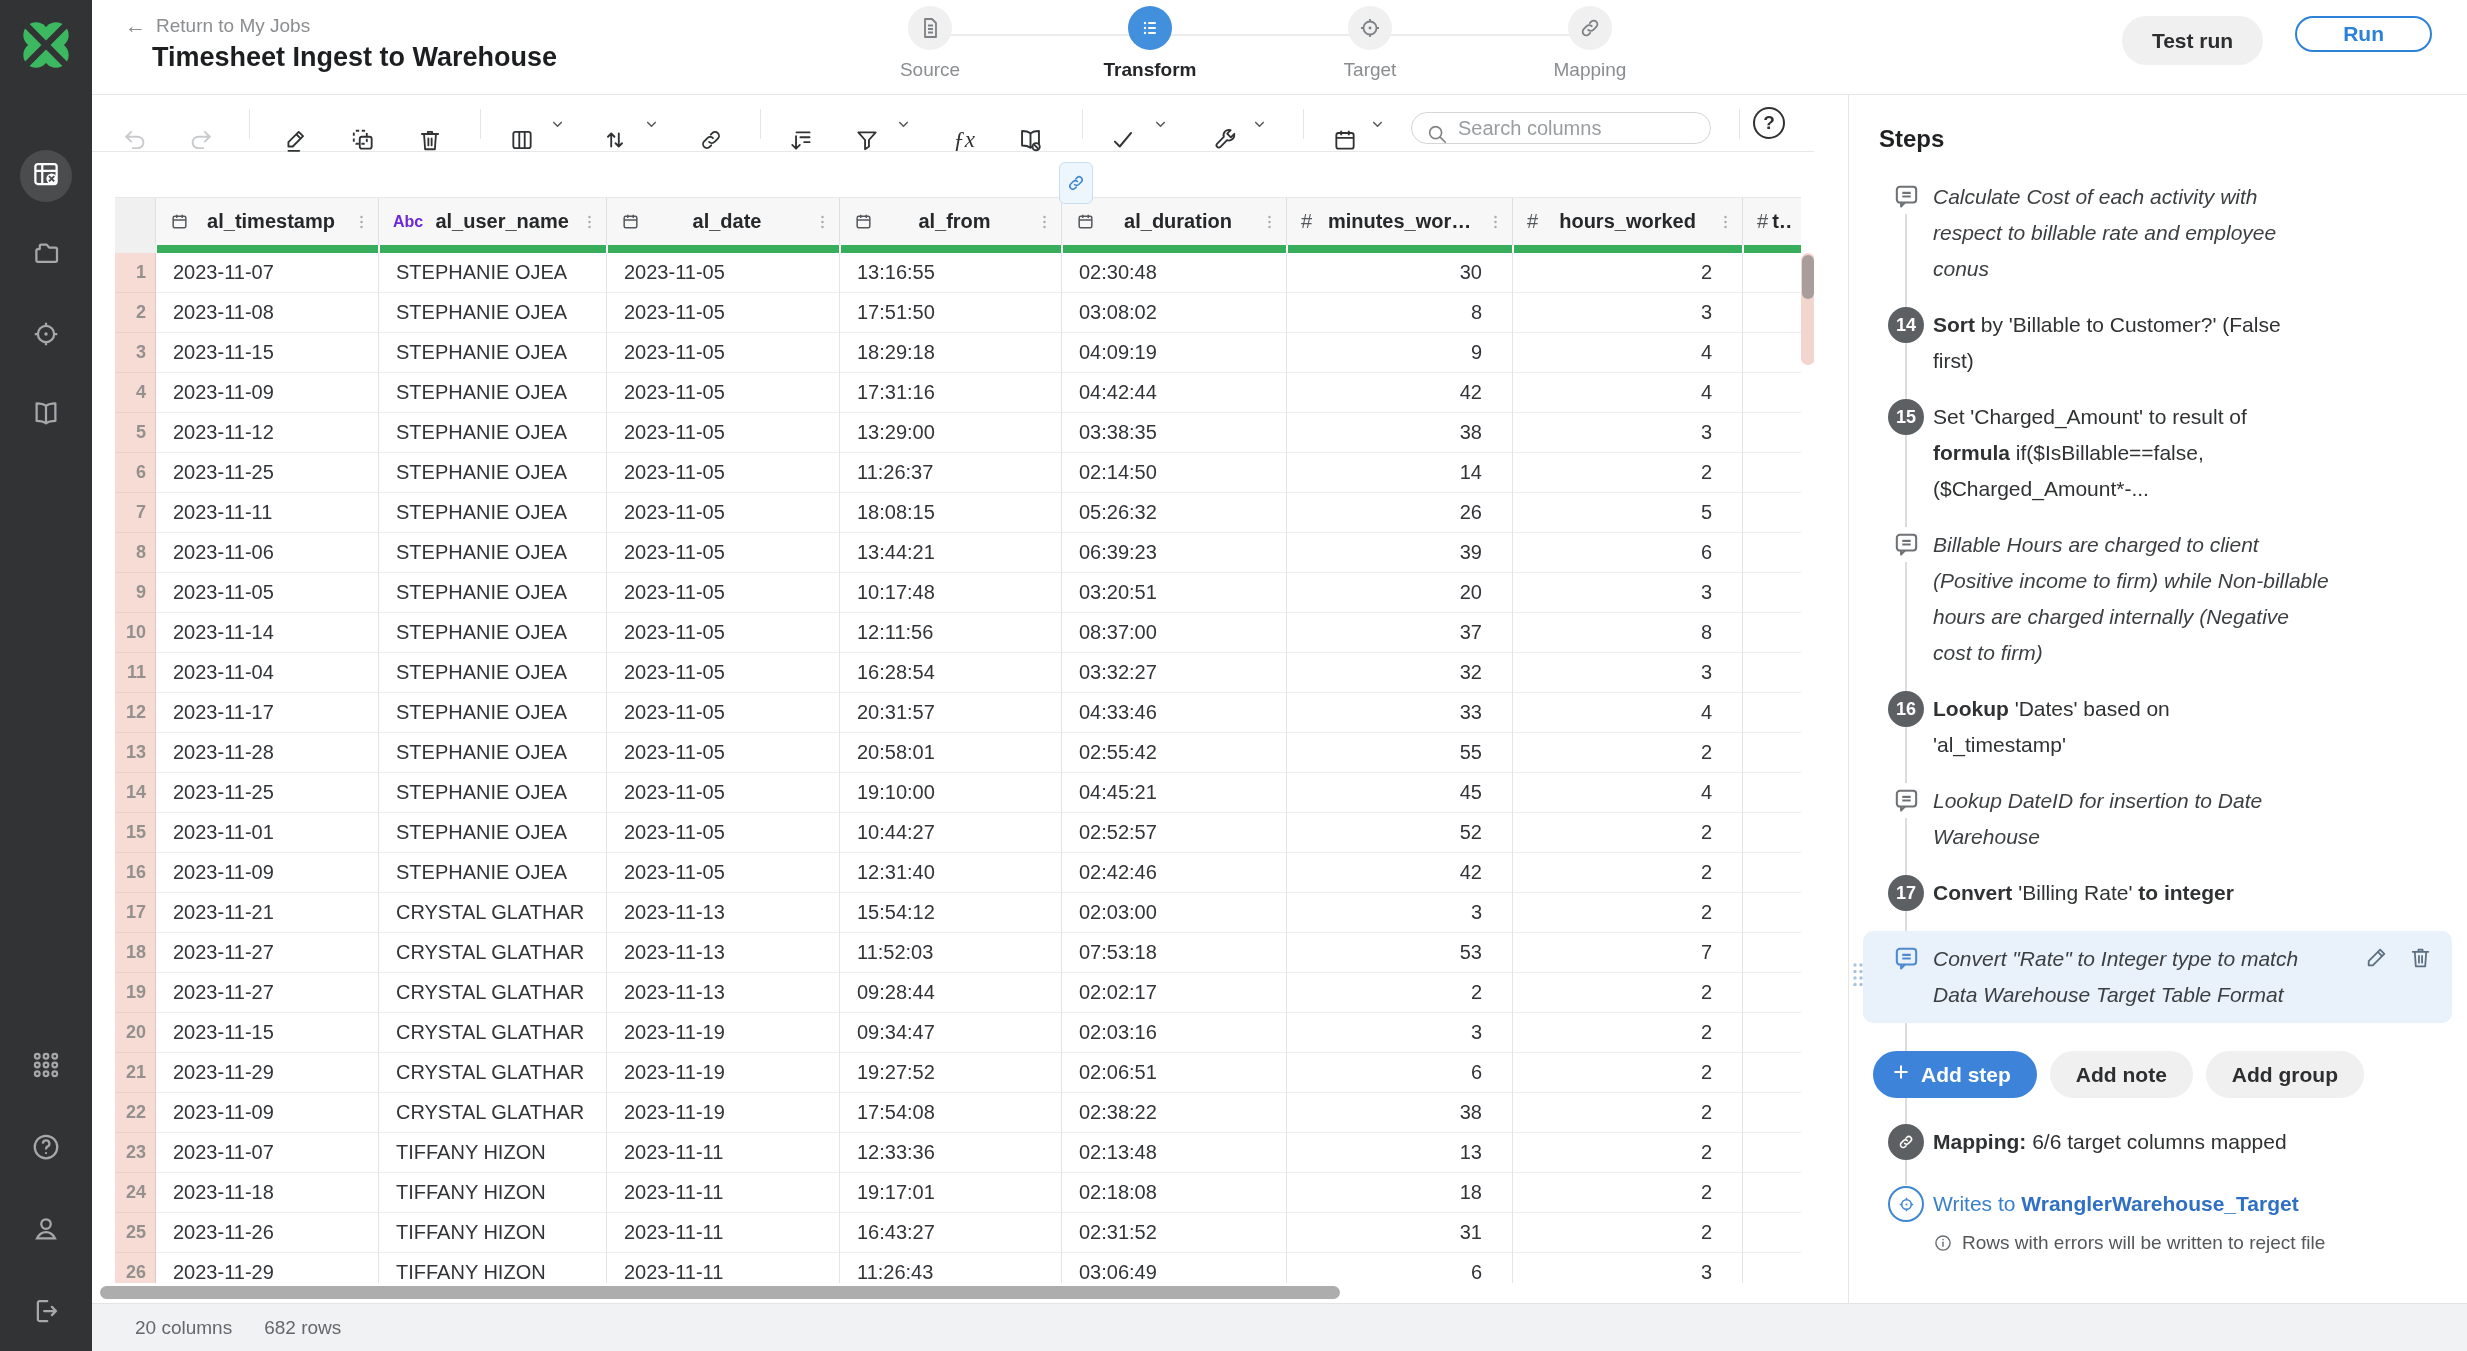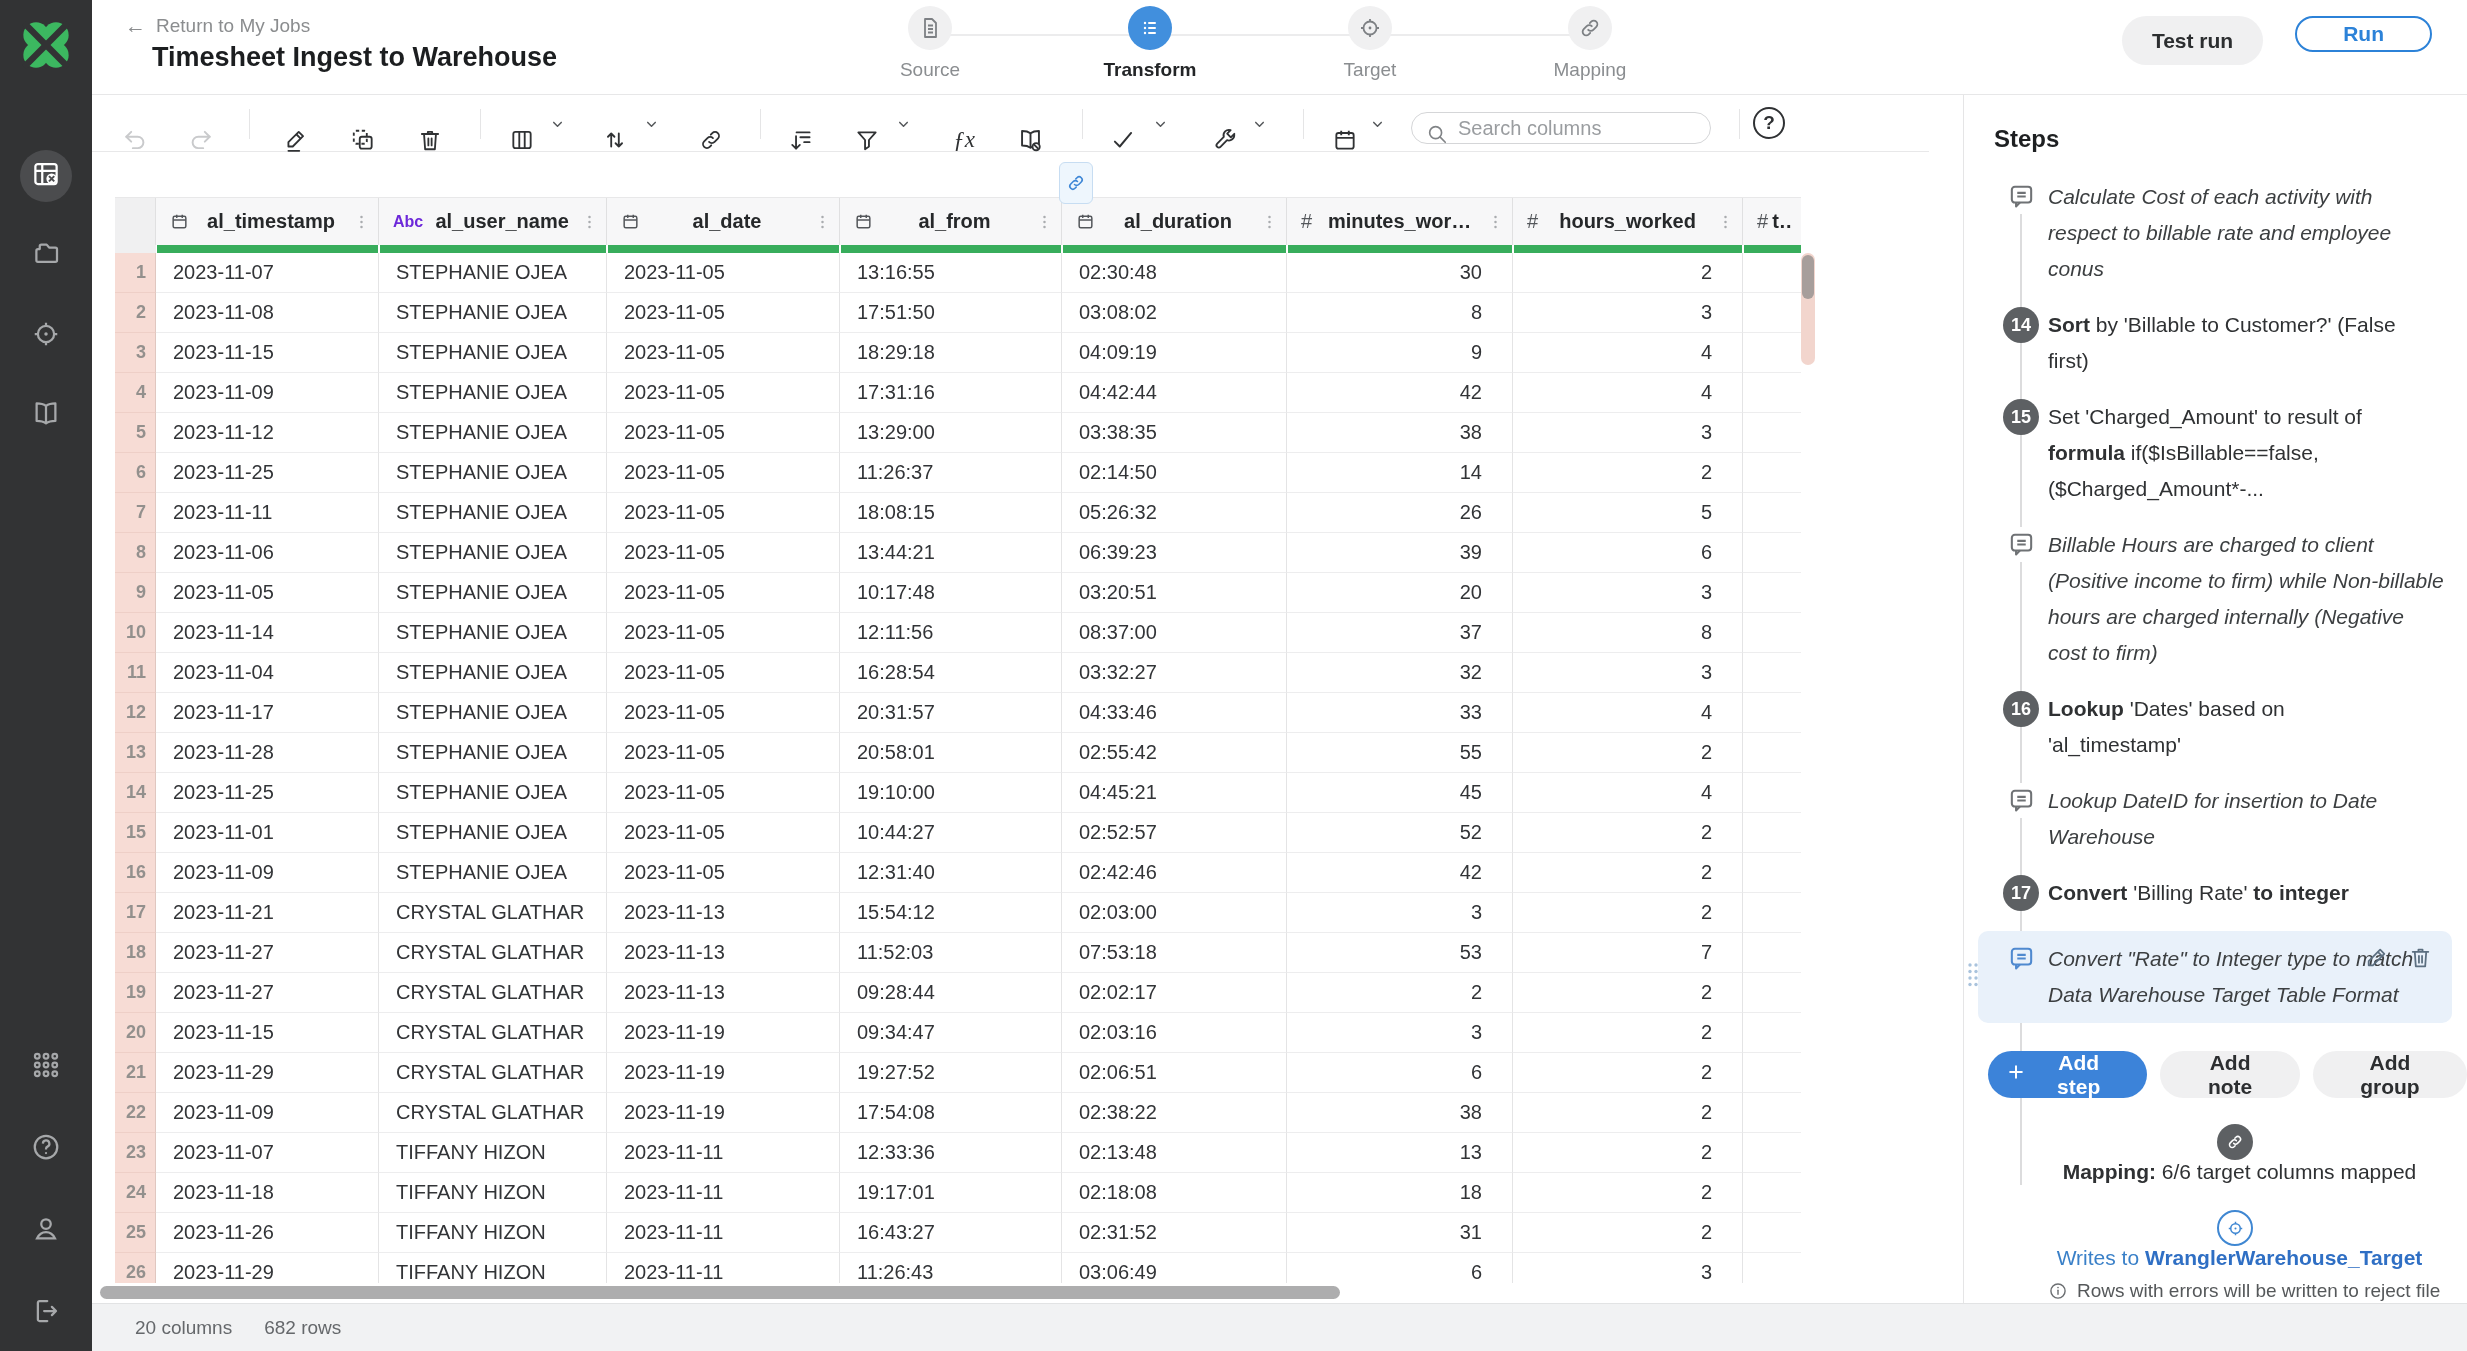--- a/index.html
+++ b/index.html
@@ -75,21 +75,21 @@
   .cell.num { text-align:right; padding-right:30px; padding-left:0; }
   .gut { height:40px; line-height:39px; background:#f7dcd5; border-bottom:1px solid #eecfc7; border-right:1px solid #e0c7c0; text-align:right; padding-right:9px; font-size:18px; font-weight:700; color:#93908d; }
 
   
   .vscroll-track { position:absolute; left:1709px; top:158px; width:14px; height:112px; background:#f2d5cd; border-radius:7px; }
   .vscroll-thumb { position:absolute; left:1710px; top:160px; width:12px; height:44px; background:#a79e9b; border-radius:6px; cursor:pointer; }
   .hscroll { position:absolute; left:0; right:0; top:1188px; height:20px; background:#fff; }
   .hthumb { position:absolute; left:8px; top:3px; width:1240px; height:13px; border-radius:7px; background:#adadae; cursor:pointer; }
 
   
-  .steps-panel { width:504px; flex-shrink:0; border-left:1px solid #e5e5e6; background:#fff; position:relative; overflow:hidden;margin-left:34px; }
+  .steps-panel { width:619px; flex-shrink:0; border-left:1px solid #e5e5e6; background:#fff; position:relative; overflow:hidden;margin-left:34px; }
   .steps-title { margin:30px 0 26px 30px; font-size:24px; font-weight:700; color:#1e2022; }
   .timeline { position:absolute; left:56px; top:100px; width:2px; height:990px; background:#dcdcdd; }
   .step-item { display:flex; margin-bottom:20px; position:relative; }
   .sg { width:36px; margin-left:39px; display:flex; justify-content:center; align-items:flex-start; flex-shrink:0; position:relative; z-index:1; }
   .numcircle { width:36px; height:36px; border-radius:50%; background:#5d6063; color:#fff; font-size:18px; font-weight:700; display:flex; align-items:center; justify-content:center; }
   .bubble-wrap { background:#fff; padding:3px 0; color:#6f7275; display:flex; }
   .step-text { margin-left:9px; font-size:21px; line-height:36px; color:#2f3133; white-space:nowrap; }
   .step-item.note .step-text { font-style:italic; color:#3c3f41; }
   .b { font-weight:700; }
   .sel-wrap { position:relative; margin:0 15px 20px 14px; background:#e9f1fa; border-radius:10px; padding:10px 0; }
@@ -97,21 +97,21 @@
   .sel-wrap .sg { margin-left:25px; }
   .sel-wrap .bubble-wrap { background:#e9f1fa; color:#4f89cf; }
   .sel-wrap .step-text { color:#4284c9; font-style:italic; }
   .drag-dots { position:absolute; left:-13px; top:50%; transform:translateY(-50%); color:#a9c3dd; cursor:grab; }
   .sel-act { position:absolute; top:14px; width:26px; height:26px; color:#5c6f80; cursor:pointer; }
   .sel-act.edit { right:62px; }
   .sel-act.del { right:18px; }
   .steps-actions { display:flex; gap:13px; margin:28px 0 0 24px; position:relative; z-index:1; }
   .btn-addstep { height:47px; padding:0 26px 0 18px; border:none; border-radius:24px; background:#3c83d9; color:#fff; font-family:inherit; font-size:21px; font-weight:700; display:flex; align-items:center; gap:10px; cursor:pointer; }
   .btn-gray { height:47px; padding:0 26px; border:none; border-radius:24px; background:#f0f0f1; color:#2c2e30; font-family:inherit; font-size:21px; font-weight:700; cursor:pointer; }
-  .m-row { display:flex; align-items:center; margin:26px 0 0 39px; position:relative; z-index:1;flex-direction:column; }
+  .m-row { display:flex; align-items:center; margin:26px 0 0 39px; position:relative; z-index:1; }
   .m-circle { width:36px; height:36px; border-radius:50%; background:#5d6063; color:#fff; display:flex; align-items:center; justify-content:center; flex-shrink:0; }
   .t-circle { width:36px; height:36px; border-radius:50%; background:#fff; border:2px solid #3f87d2; color:#3f87d2; display:flex; align-items:center; justify-content:center; flex-shrink:0; }
   .m-text { margin-left:9px; font-size:21px; color:#2f3133; white-space:nowrap; }
   .t-text { margin-left:9px; font-size:21px; color:#3a80c8; white-space:nowrap; cursor:pointer; }
   .t-text .b { color:#2f6fc4; }
   .info-row { display:flex; align-items:center; gap:9px; margin:10px 0 0 84px; color:#55585a; font-size:19px; white-space:nowrap; }
   .info-row svg { flex-shrink:0; color:#6b6e71; }
 
   
   .statusbar { height:48px; border-top:1px solid #e2e3e4; background:#f1f2f3; display:flex; align-items:center; padding-left:43px; gap:32px; font-size:19px; color:#65686b; }

